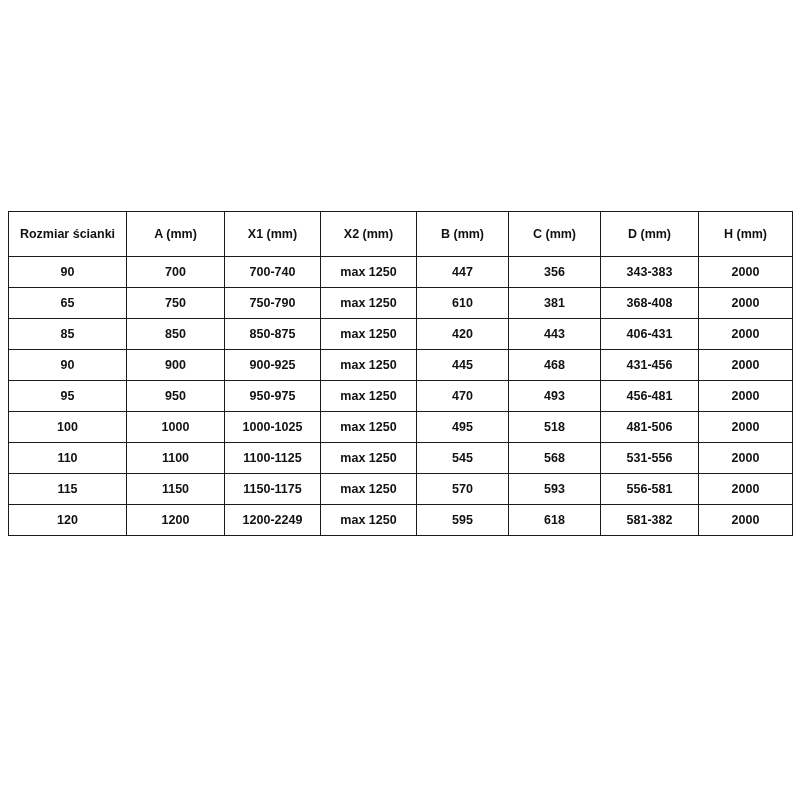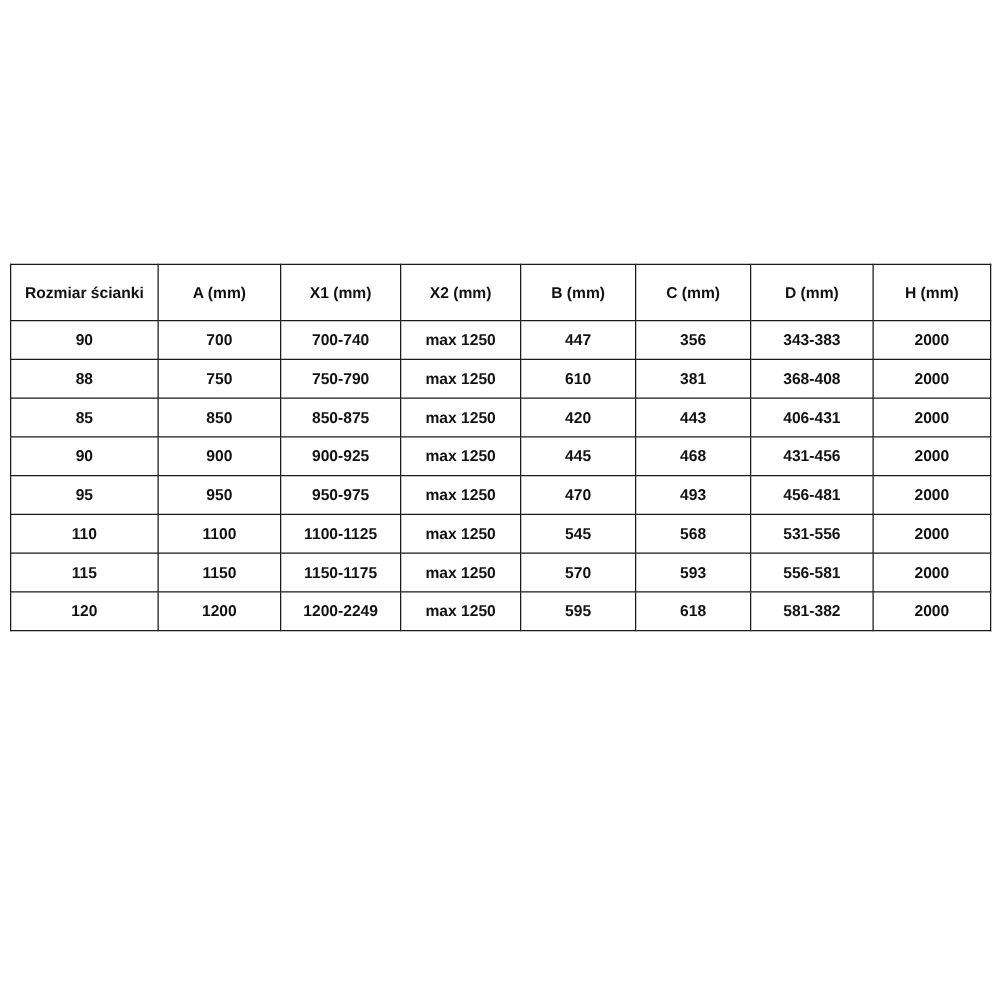--- a/index.html
+++ b/index.html
@@ -86,21 +86,21 @@
         <td>90</td>
         <td>700</td>
         <td>700-740</td>
         <td>max 1250</td>
         <td>447</td>
         <td>356</td>
         <td>343-383</td>
         <td>2000</td>
       </tr>
       <tr>
-        <td>88</td>
+        <td>65</td>
         <td>750</td>
         <td>750-790</td>
         <td>max 1250</td>
         <td>610</td>
         <td>381</td>
         <td>368-408</td>
         <td>2000</td>
       </tr>
       <tr>
         <td>85</td>
@@ -126,20 +126,30 @@
         <td>95</td>
         <td>950</td>
         <td>950-975</td>
         <td>max 1250</td>
         <td>470</td>
         <td>493</td>
         <td>456-481</td>
         <td>2000</td>
       </tr>
       <tr>
+        <td>100</td>
+        <td>1000</td>
+        <td>1000-1025</td>
+        <td>max 1250</td>
+        <td>495</td>
+        <td>518</td>
+        <td>481-506</td>
+        <td>2000</td>
+      </tr>
+      <tr>
         <td>110</td>
         <td>1100</td>
         <td>1100-1125</td>
         <td>max 1250</td>
         <td>545</td>
         <td>568</td>
         <td>531-556</td>
         <td>2000</td>
       </tr>
       <tr>

